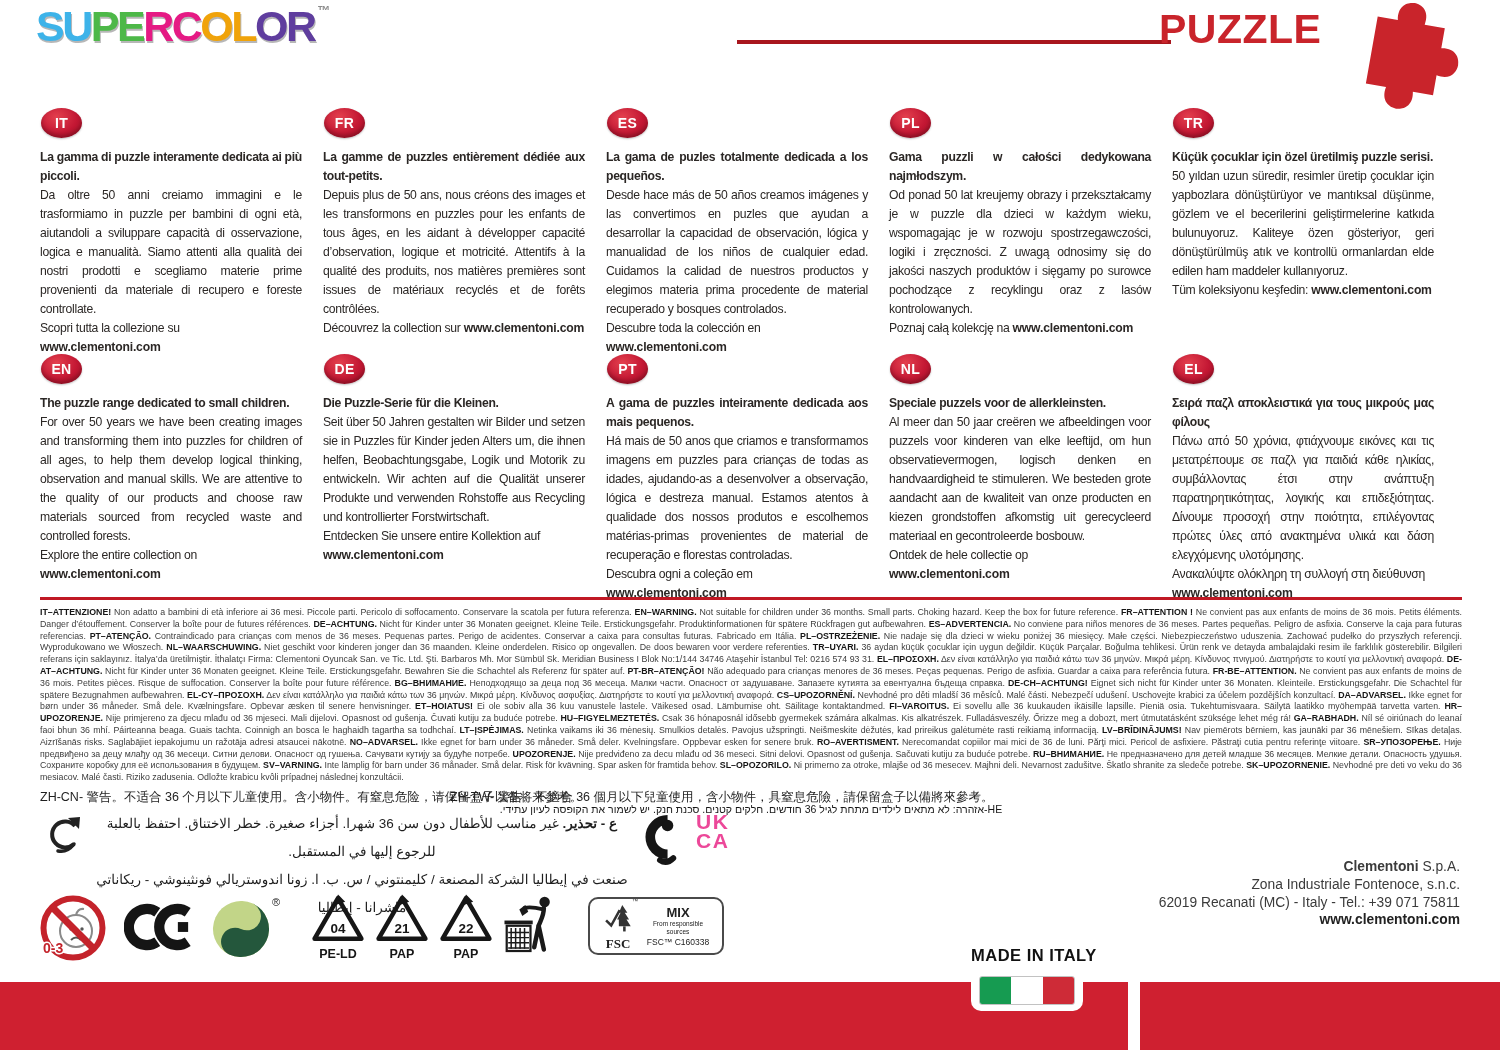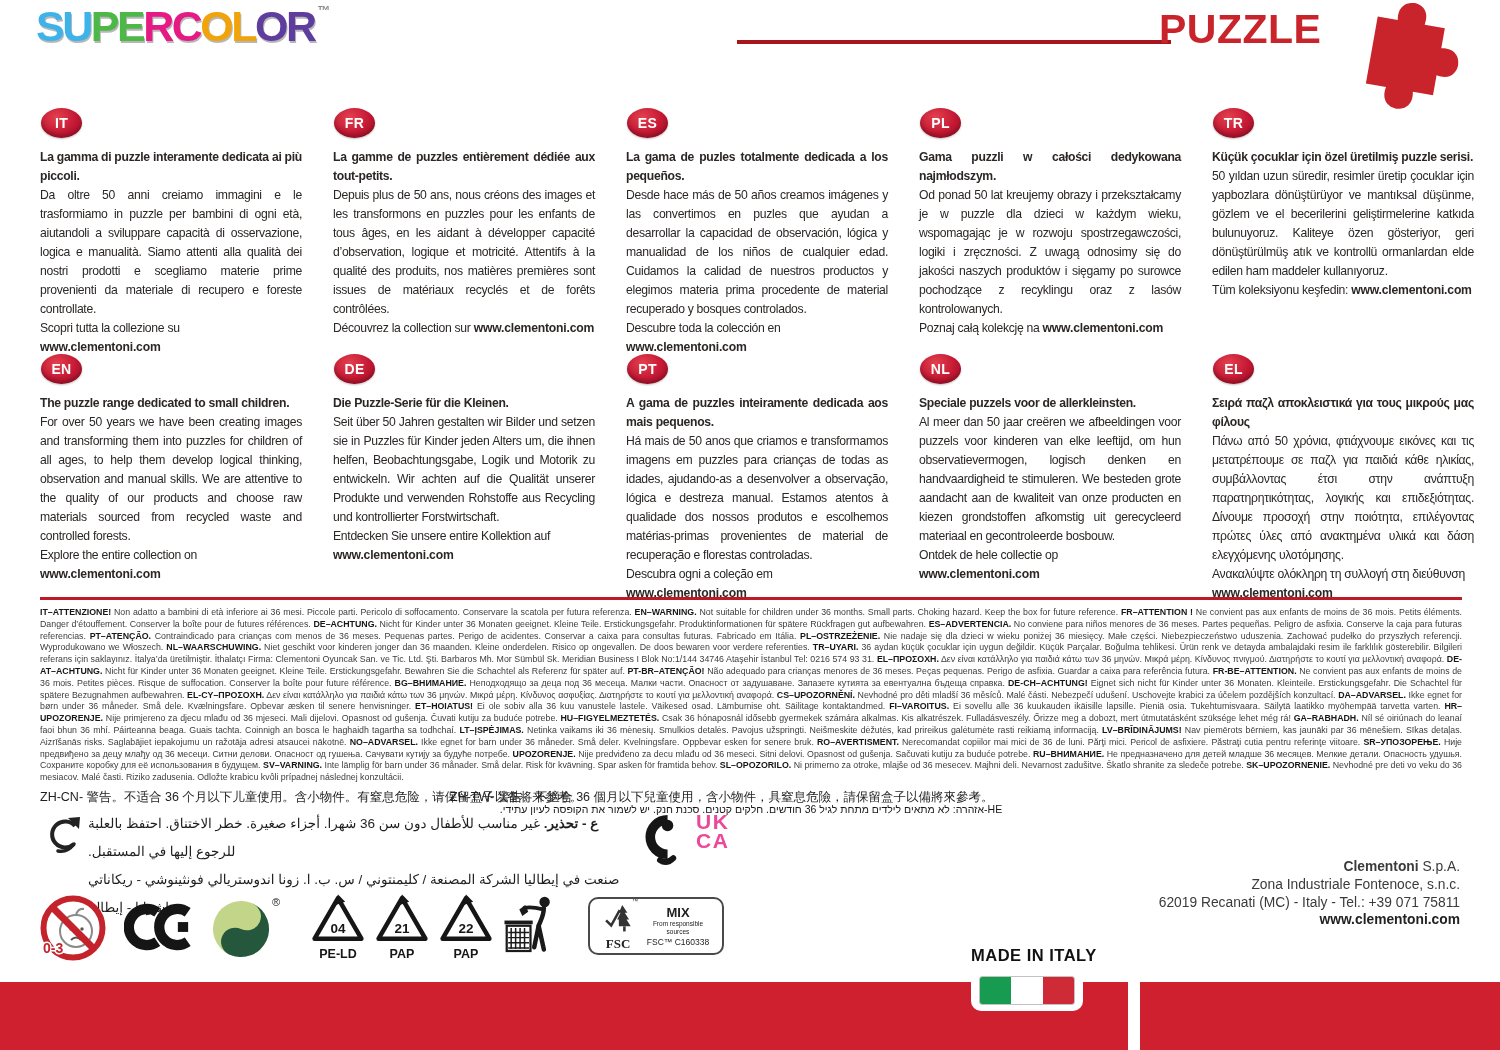--- a/index.html
+++ b/index.html
@@ -9,41 +9,41 @@
   
   .supercolor{position:absolute;left:36px;top:2px;font-size:43px;font-weight:800;letter-spacing:-2.5px;
     text-shadow:1px 2px 0 rgba(50,50,50,.35);white-space:nowrap;}
   .supercolor .tm{font-size:13px;color:#8a8a8a;vertical-align:26px;letter-spacing:0;text-shadow:none;margin-left:3px;}
   .header-rule{position:absolute;left:737px;top:40px;width:434px;height:4px;background:#A8161D;}
   .puzzle-word{position:absolute;left:1159px;top:6px;font-size:41px;font-weight:800;color:#C9242B;letter-spacing:.5px;}
   .puzzle-piece{position:absolute;left:1350px;top:-4px;transform:rotate(10deg);}
 
   
   .lang-grid{position:absolute;left:40px;top:106px;width:1422px;display:grid;
-    grid-template-columns:repeat(5,262px);column-gap:31px;grid-template-rows:246px auto;}
+    grid-template-columns:repeat(5,262px);column-gap:21px;grid-template-rows:246px auto;}
   .lang-block{overflow:visible;}
   .badge{width:41px;height:30px;border-radius:50%;display:flex;align-items:center;justify-content:center;
     color:#fff;font-size:14px;font-weight:700;letter-spacing:.3px;margin:2px 0 10px 1px;
     background:radial-gradient(ellipse at 38% 30%,#E3404E 0%,#C41834 55%,#A61027 100%);
     box-shadow:inset 0 -3px 4px rgba(0,0,0,.25),0 1px 2px rgba(0,0,0,.25);}
   .lb-head,.lb-body,.lb-foot{margin:0;font-size:12.2px;line-height:19px;letter-spacing:-0.3px;text-align:justify;}
   .lb-head{font-weight:700;}
   .lb-foot{text-align:left;}
   .lb-foot b{letter-spacing:-0.2px;}
 
   
   .mid-rule{position:absolute;left:40px;top:597px;width:1422px;height:3px;background:#C01824;}
   .warnings{position:absolute;left:40px;top:607px;width:1422px;}
   .warn-par{margin:0;font-size:8.8px;line-height:11.8px;color:#3C3C3C;text-align:justify;}
   .warn-par b{color:#161616;}
   .hebrew{direction:rtl;text-align:center;font-size:10.5px;color:#161616;margin-top:19px;}
   .zh-row{position:absolute;left:40px;top:789px;width:1422px;font-size:12.5px;color:#1f1f1f;}
   .zh-tw{position:absolute;left:410px;top:0;}
   .loop-arrow{position:absolute;left:42px;top:812px;}
-  .arabic{position:absolute;left:88px;top:810px;width:548px;text-align:left;font-size:13.5px;
+  .arabic{position:absolute;left:88px;top:810px;width:548px;text-align:center;font-size:13.5px;
     color:#1E1E1E;line-height:28px;}
   .conformity{position:absolute;left:633px;top:808px;}
   .ukca{position:absolute;left:696px;top:812px;font-size:21px;font-weight:800;line-height:19px;
     letter-spacing:1.5px;color:#ec4899;}
 
   
   .icon-abs{position:absolute;}
   .greendot-reg{position:absolute;left:272px;top:896px;font-size:11px;color:#222;}
   .recycle{position:absolute;top:893px;width:54px;text-align:center;}
   .rec-label{font-size:12.5px;font-weight:700;color:#161616;margin-top:0;}

